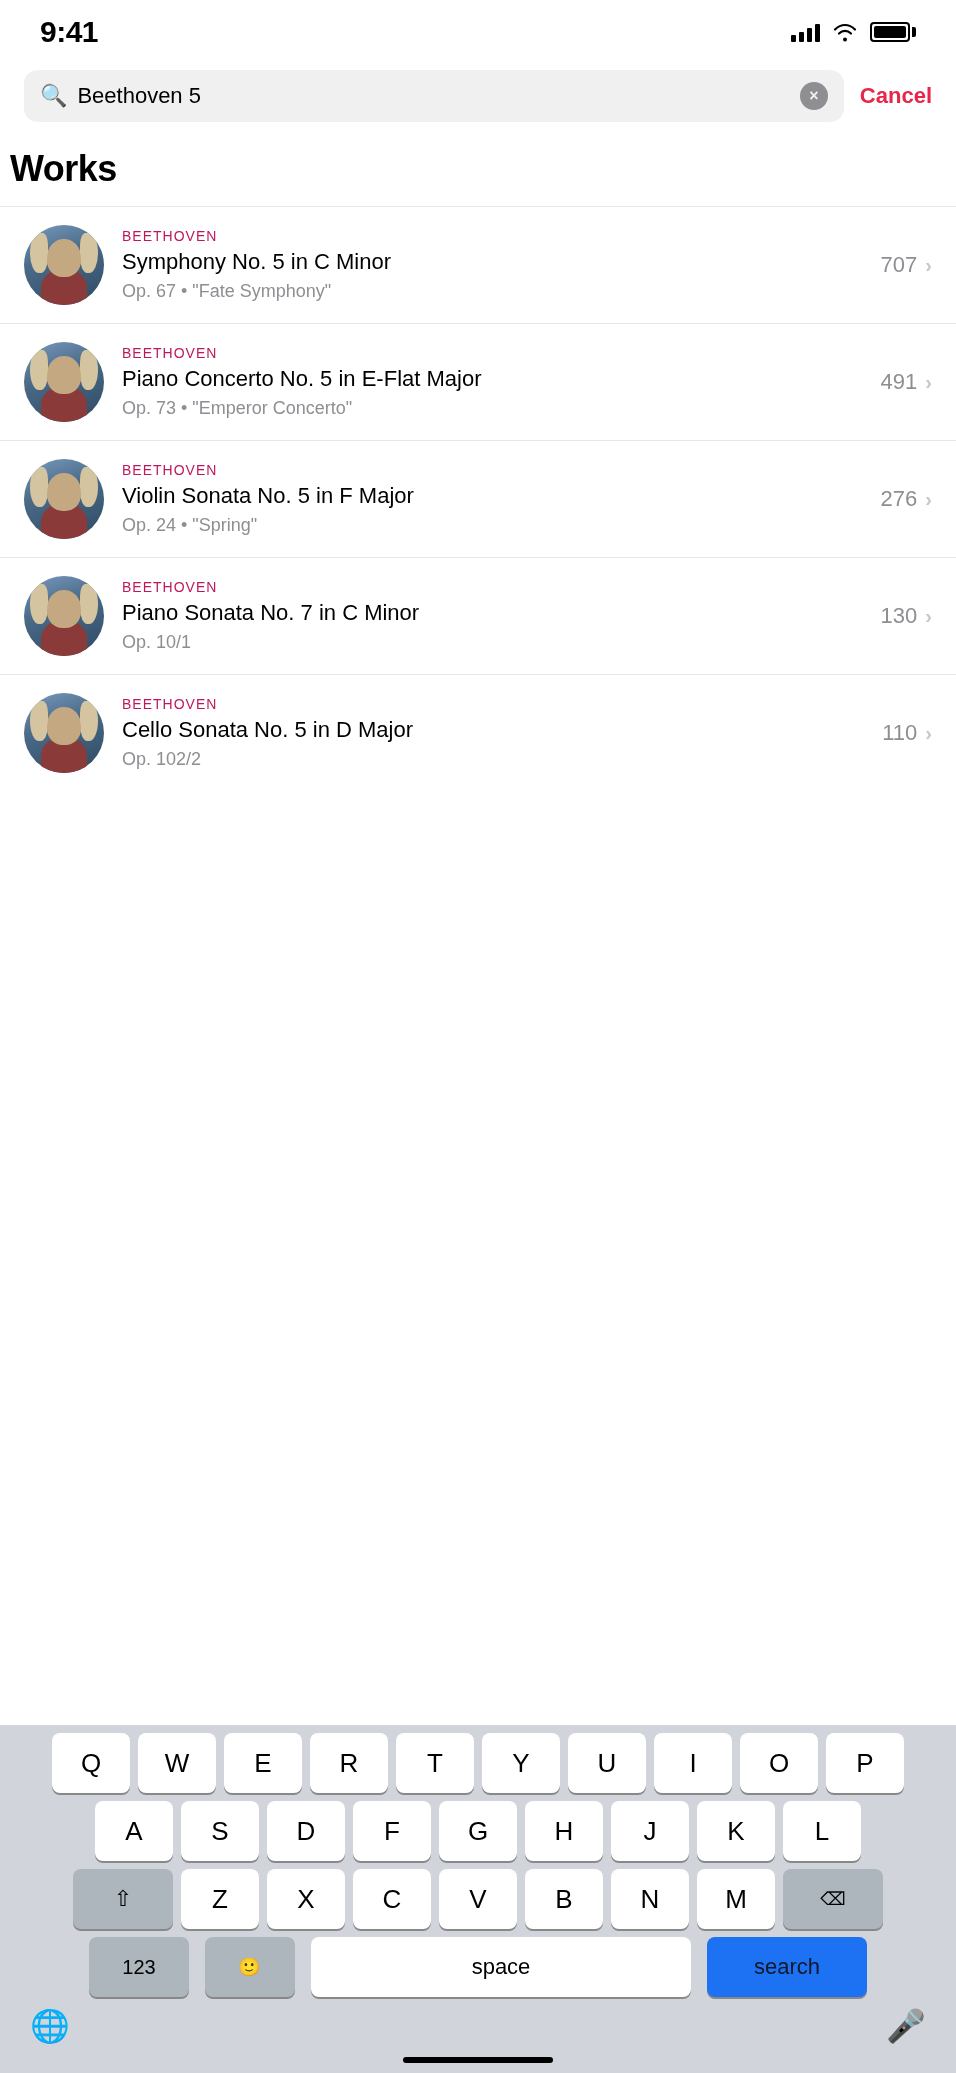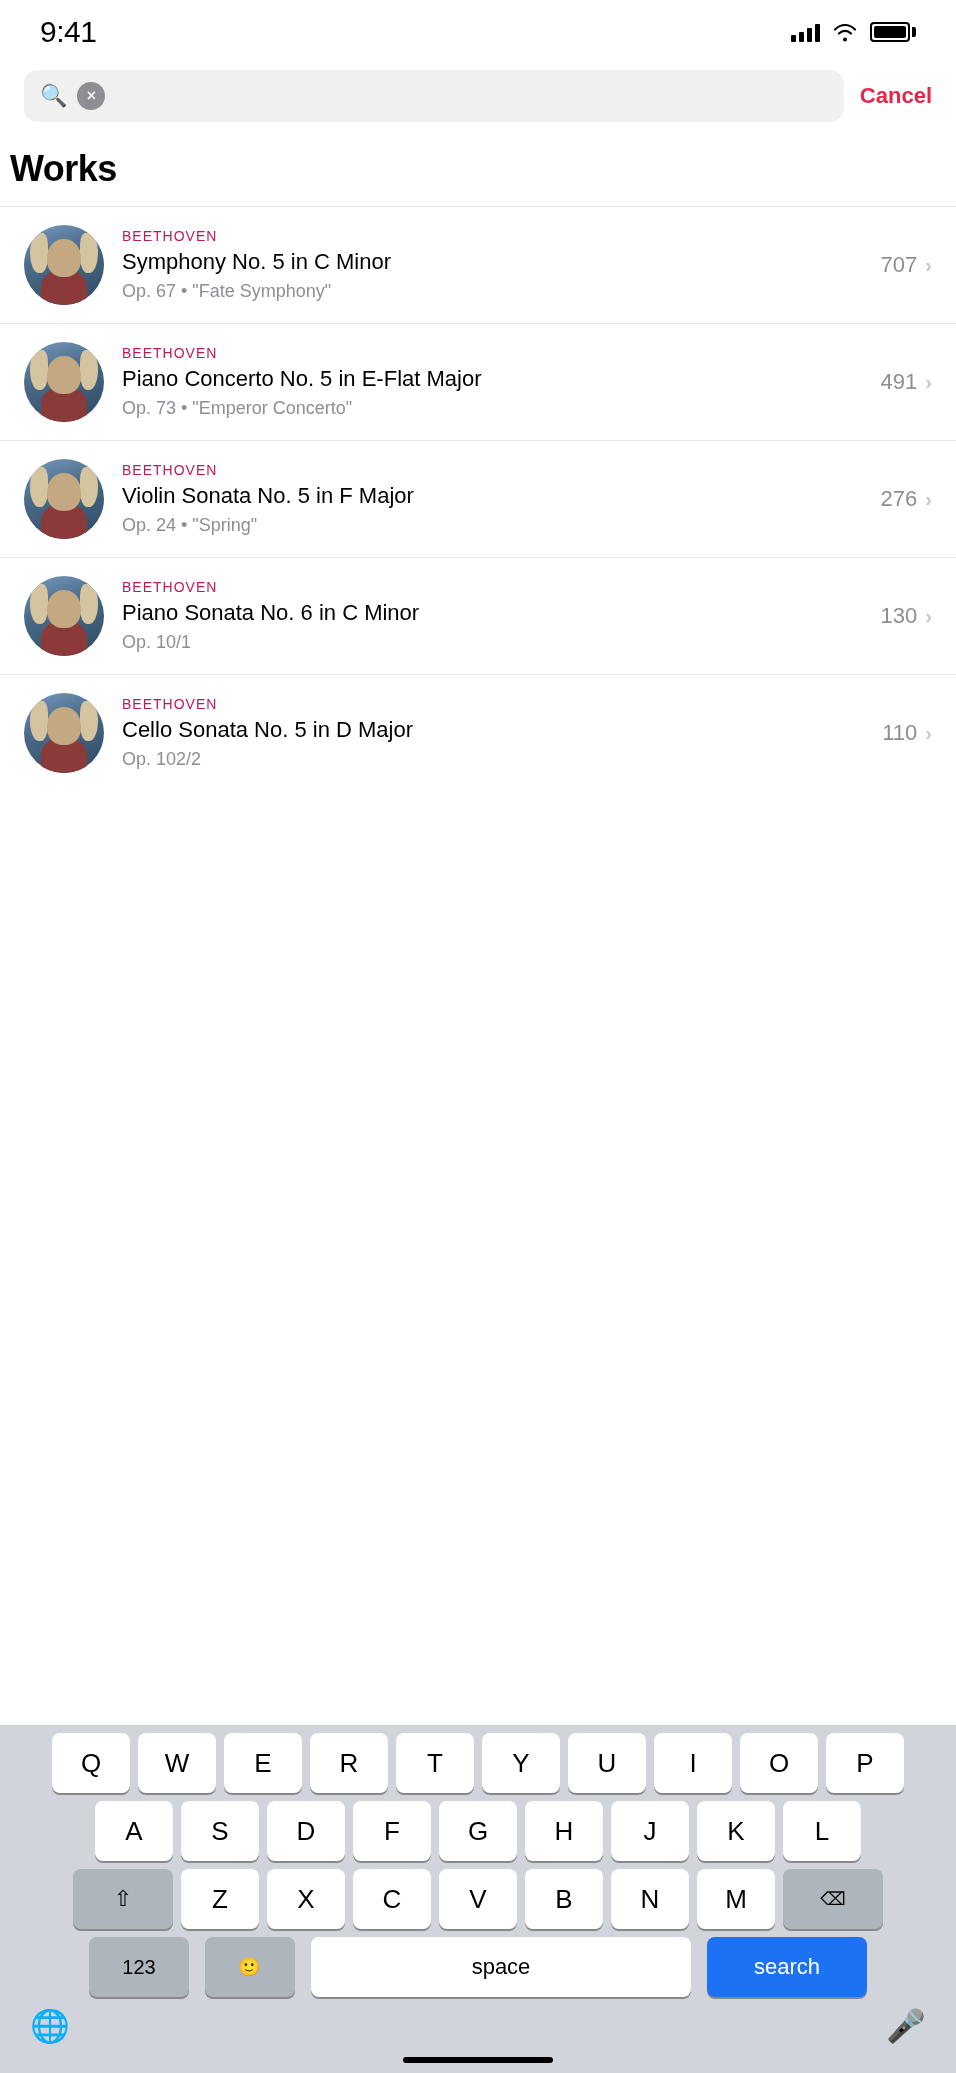--- a/index.html
+++ b/index.html
@@ -16,21 +16,21 @@
     
     .status-bar {
       display: flex;
       justify-content: space-between;
       align-items: center;
       padding: 14px 40px 10px;
       height: 60px;
     }
     .status-time {
       font-size: 30px;
-      font-weight: 400;
+      font-weight: 700;
       color: #000;
       letter-spacing: -0.5px;
     }
     .status-icons {
       display: flex;
       align-items: center;
       gap: 12px;
     }
     .signal-bars {
       display: flex;
@@ -301,21 +301,21 @@
     }
     .key-space {
       background: #fff;
       flex: 4;
       max-width: 380px;
       font-size: 22px;
       color: #000;
     }
     .key-search {
       background: #1d72f3;
-      color: #ffffff;
+      color: #0f172a;
       font-size: 22px;
       flex: 1.5;
       max-width: 160px;
     }
     .key-123 {
       max-width: 100px;
       font-size: 20px;
     }
     .key-emoji {
       max-width: 90px;
@@ -372,20 +372,21 @@
         <div class="battery-fill"></div>
       </div>
       <div class="battery-cap"></div>
     </div>
   </div>
 </div>
 
 <div class="search-bar-container">
   <div class="search-input-wrapper">
     <span class="search-input-icon">🔍</span>
+    <input class="search-input" type="text" value="Beethoven 5" style="">
     <button class="clear-button">
       <span>×</span>
     </button>
   </div>
   <button class="cancel-button">Cancel</button>
 </div>
 
 <div class="works-header">
   <h2 class="works-title">Works</h2>
 </div>
@@ -444,21 +445,21 @@
   </li>
 
   <li class="work-item">
     <div class="beethoven-portrait">
       <div class="hair-left"></div>
       <div class="hair-right"></div>
       <div class="face-overlay"></div>
     </div>
     <div class="work-info">
       <div class="composer-label">BEETHOVEN</div>
-      <div class="work-title">Piano Sonata No. 6 in C Minor</div>
+      <div class="work-title">Piano Sonata No. 7 in C Minor</div>
       <div class="work-subtitle">Op. 10/1</div>
     </div>
     <div class="work-count-container">
       <span class="work-count">130</span>
       <span class="chevron-icon">›</span>
     </div>
   </li>
 
   <li class="work-item">
     <div class="beethoven-portrait">

